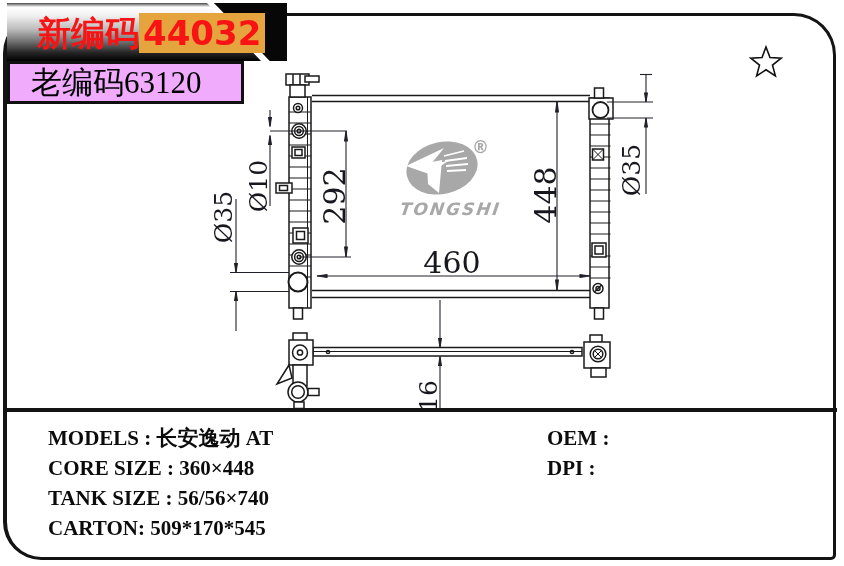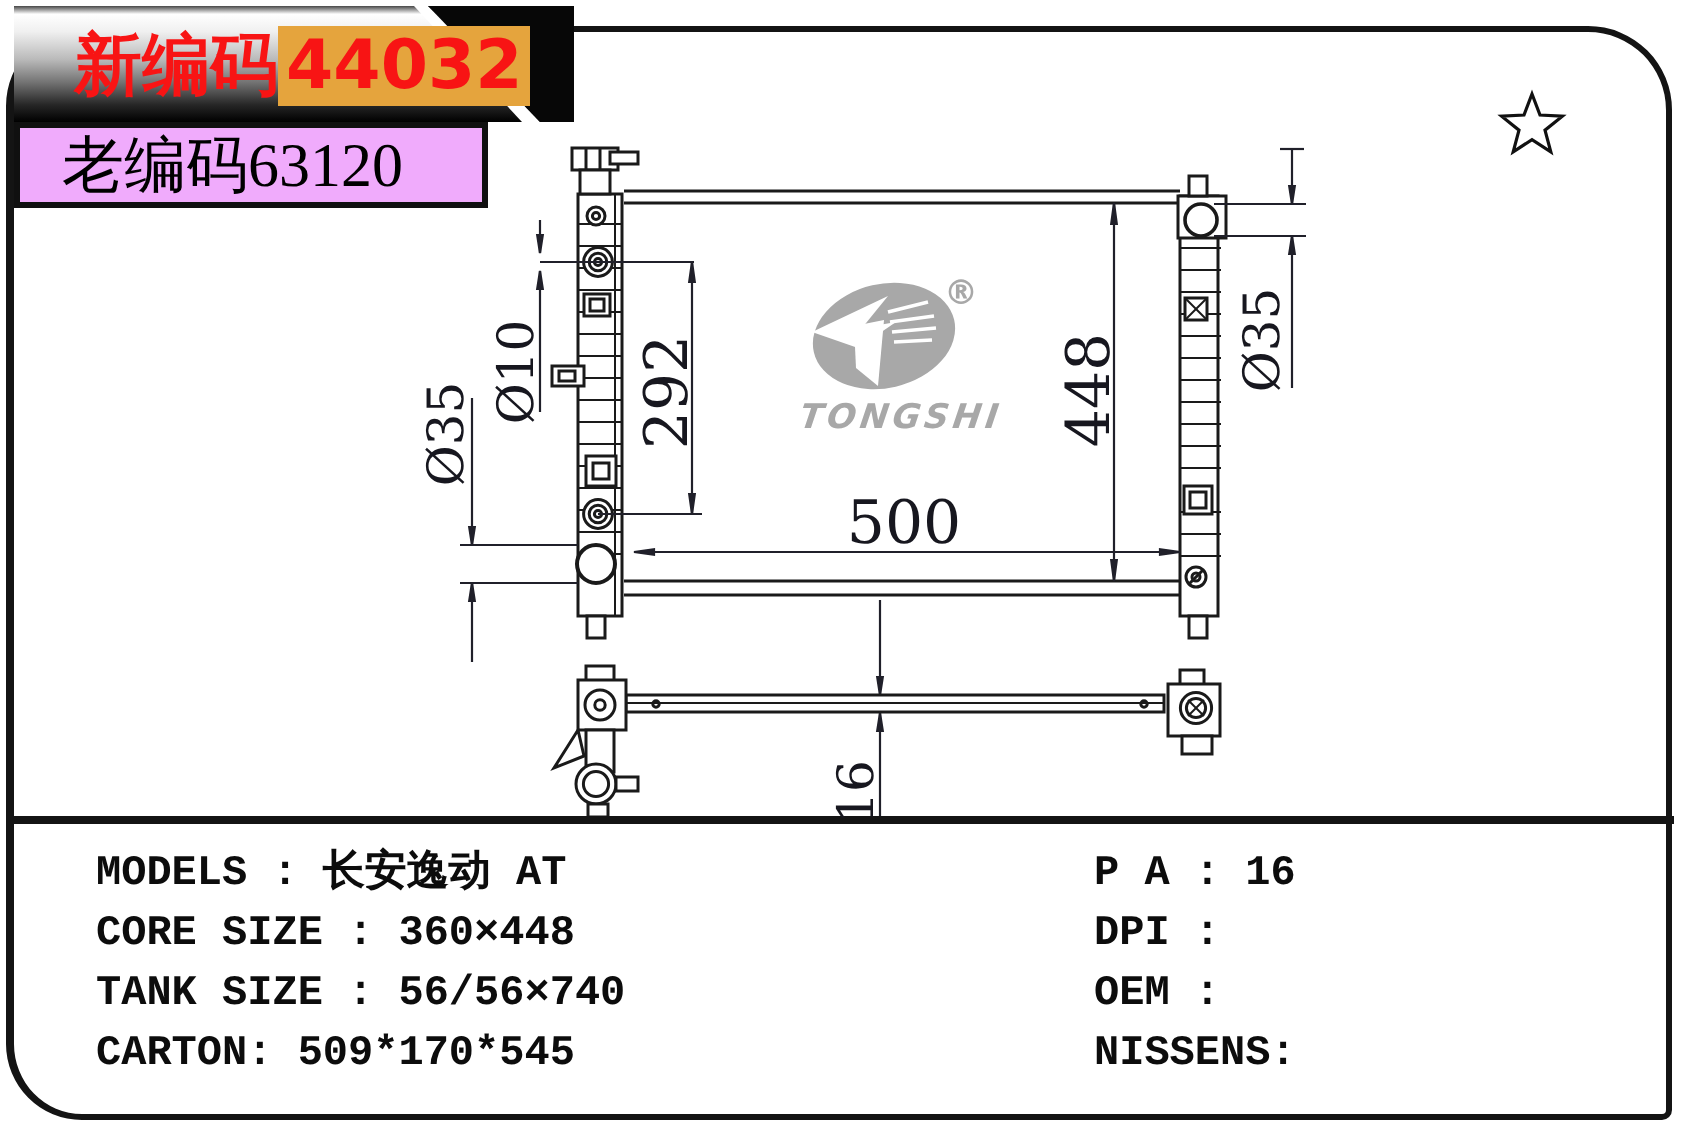--- a/index.html
+++ b/index.html
@@ -41,21 +41,21 @@
   
   .dim{position:absolute;font-family:"DejaVu Serif",serif;color:#17171f;white-space:nowrap;
     transform:translate(-50%,-50%);}
   .dim.v{transform:translate(-50%,-50%) rotate(-90deg);}
   .dim-lg{font-size:30px;}
   .dim-md{font-size:25px;}
 
   
   .spec-left{position:absolute;left:48px;top:423px;}
   .spec-right{position:absolute;left:547px;top:423px;}
-  .spec-line{font-family:Liberation Mono, monospace;font-weight:bold;font-size:21px;
+  .spec-line{font-family:Liberation Serif, serif;font-weight:bold;font-size:21px;
     color:#0c0c0c;line-height:30px;white-space:pre;}
 </style>
 </head>
 <body>
 
 <div class="page-border"></div>
 
 <div class="logo">
   <svg width="94" height="62" viewBox="0 0 94 62">
     <ellipse cx="46" cy="33" rx="36" ry="26" fill="#a8a8a8" transform="rotate(-13 46 33)"></ellipse>
@@ -234,32 +234,30 @@
 <div class="banner">
   <div class="banner-stripe"></div>
   <div class="banner-tri"></div>
   <div class="banner-text"><span>新编码</span><span class="code-hl">44032</span></div>
 </div>
 
 <div class="old-code">
   <span>老编码63120</span>
 </div>
 
-<span class="dim dim-lg" style="left:452px;top:262px;">500</span>
+<span class="dim dim-lg" style="left:452px;top:262px;">460</span>
 <span class="dim dim-lg v" style="left:545px;top:195px;">448</span>
 <span class="dim dim-lg v" style="left:334px;top:196px;">292</span>
 <span class="dim dim-md v" style="left:258px;top:186px;">Ø10</span>
 <span class="dim dim-md v" style="left:223px;top:217px;">Ø35</span>
 <span class="dim dim-md v" style="left:631px;top:170px;">Ø35</span>
 <span class="dim dim-md v" style="left:428px;top:396px;">16</span>
 
 <div class="spec-left">
   <div class="spec-line">MODELS : 长安逸动 AT</div>
   <div class="spec-line">CORE SIZE : 360×448</div>
   <div class="spec-line">TANK SIZE : 56/56×740</div>
   <div class="spec-line">CARTON: 509*170*545</div>
 </div>
 <div class="spec-right">
-  <div class="spec-line">P A : 16</div>
+  <div class="spec-line">OEM :</div>
   <div class="spec-line">DPI :</div>
-  <div class="spec-line">OEM :</div>
-  <div class="spec-line">NISSENS:</div>
 </div>
 
 </body></html>

